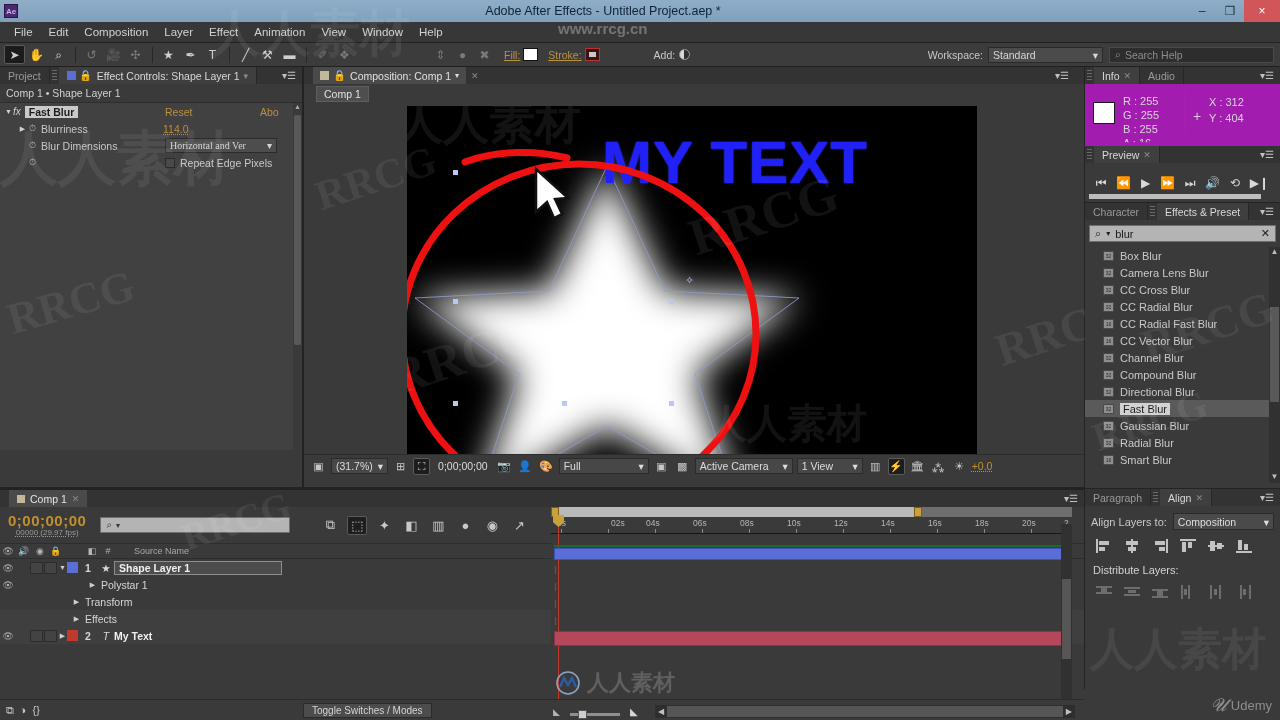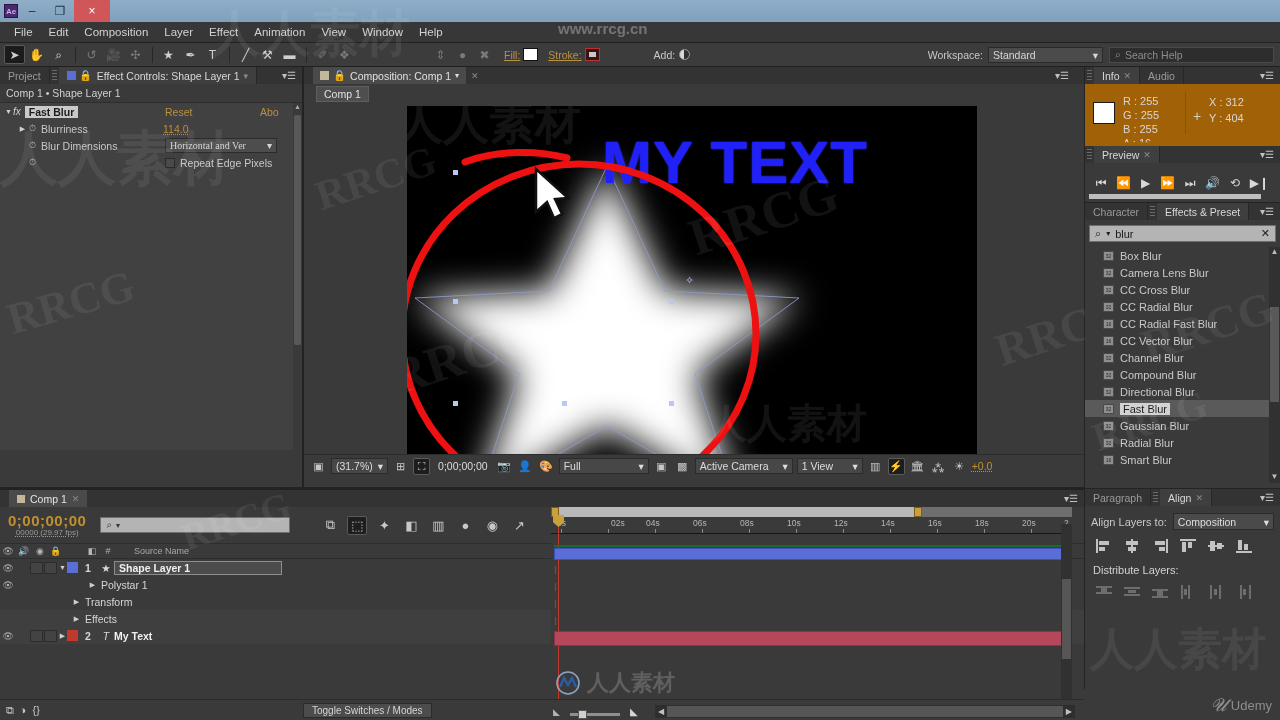--- a/index.html
+++ b/index.html
@@ -131,21 +131,21 @@
             color:#c6c6c6;font-size:11px;border-radius:2px; }
   .cb-btn.boxed { border:1px solid #5b5b5b; background:#1d1d1d; }
   .cb-zoom { background:#474747;border:1px solid #2b2b2b;height:16px;display:flex;align-items:center;
              padding:0 4px;gap:5px;font-size:10.5px;color:#dcdcdc; }
   .cb-tc { background:#3a3a3a;font-size:10.5px;color:#dcdcdc;padding:0 4px; }
   .cb-sel { background:#474747;border:1px solid #2b2b2b;height:16px;display:flex;align-items:center;
             padding:0 4px;justify-content:space-between;font-size:10.5px;color:#dcdcdc; }
 
   
   #info-panel { left:1085px; top:67px; width:195px; height:122px; background:#3a3a3a; }
-  .info-body { height:105px; background:#a16207; position:relative; padding:6px 4px 0 0; }
+  .info-body { height:105px; background:#a21caf; position:relative; padding:6px 4px 0 0; }
   .info-swatch { position:absolute; left:8px; top:18px; width:22px; height:22px;
                  background:#fff; border:1px solid #1a1a1a; }
   .info-rgb { position:absolute; left:38px; top:10px; font-size:11px; line-height:14px; color:#d6d6d6; }
   .info-vline { position:absolute; left:100px; top:8px; width:1px; height:42px; background:#5a5a5a; }
   .info-plus { position:absolute; left:108px; top:24px; color:#d0d0d0; font-size:14px; }
   .info-xy { position:absolute; left:124px; top:10px; font-size:11px; line-height:16px; color:#d6d6d6; }
 
   #preview-panel { left:1085px; top:146px; width:195px; height:56px; background:#3a3a3a; }
   .prev-body { height:39px; background:#3a3a3a; display:flex; align-items:center;
                justify-content:space-around; padding:0 6px; }
@@ -255,20 +255,21 @@
   .udemy { position:absolute; right:8px; bottom:4px; color:#8d8d8d; font-size:13px;
            display:flex; align-items:center; gap:4px; }
 </style>
 </head>
 <body>
 
 <div id="app">
 
   <div class="titlebar">
     <div class="ae-logo">Ae</div>
+    <div class="title-text">Adobe After Effects - Untitled Project.aep *</div>
     <div class="wbtns">
       <div class="wbtn">–</div>
       <div class="wbtn">❐</div>
       <div class="wbtn close">×</div>
     </div>
   </div>
 
   <div class="menubar">
     <div class="menu-item">File</div>
     <div class="menu-item">Edit</div>

